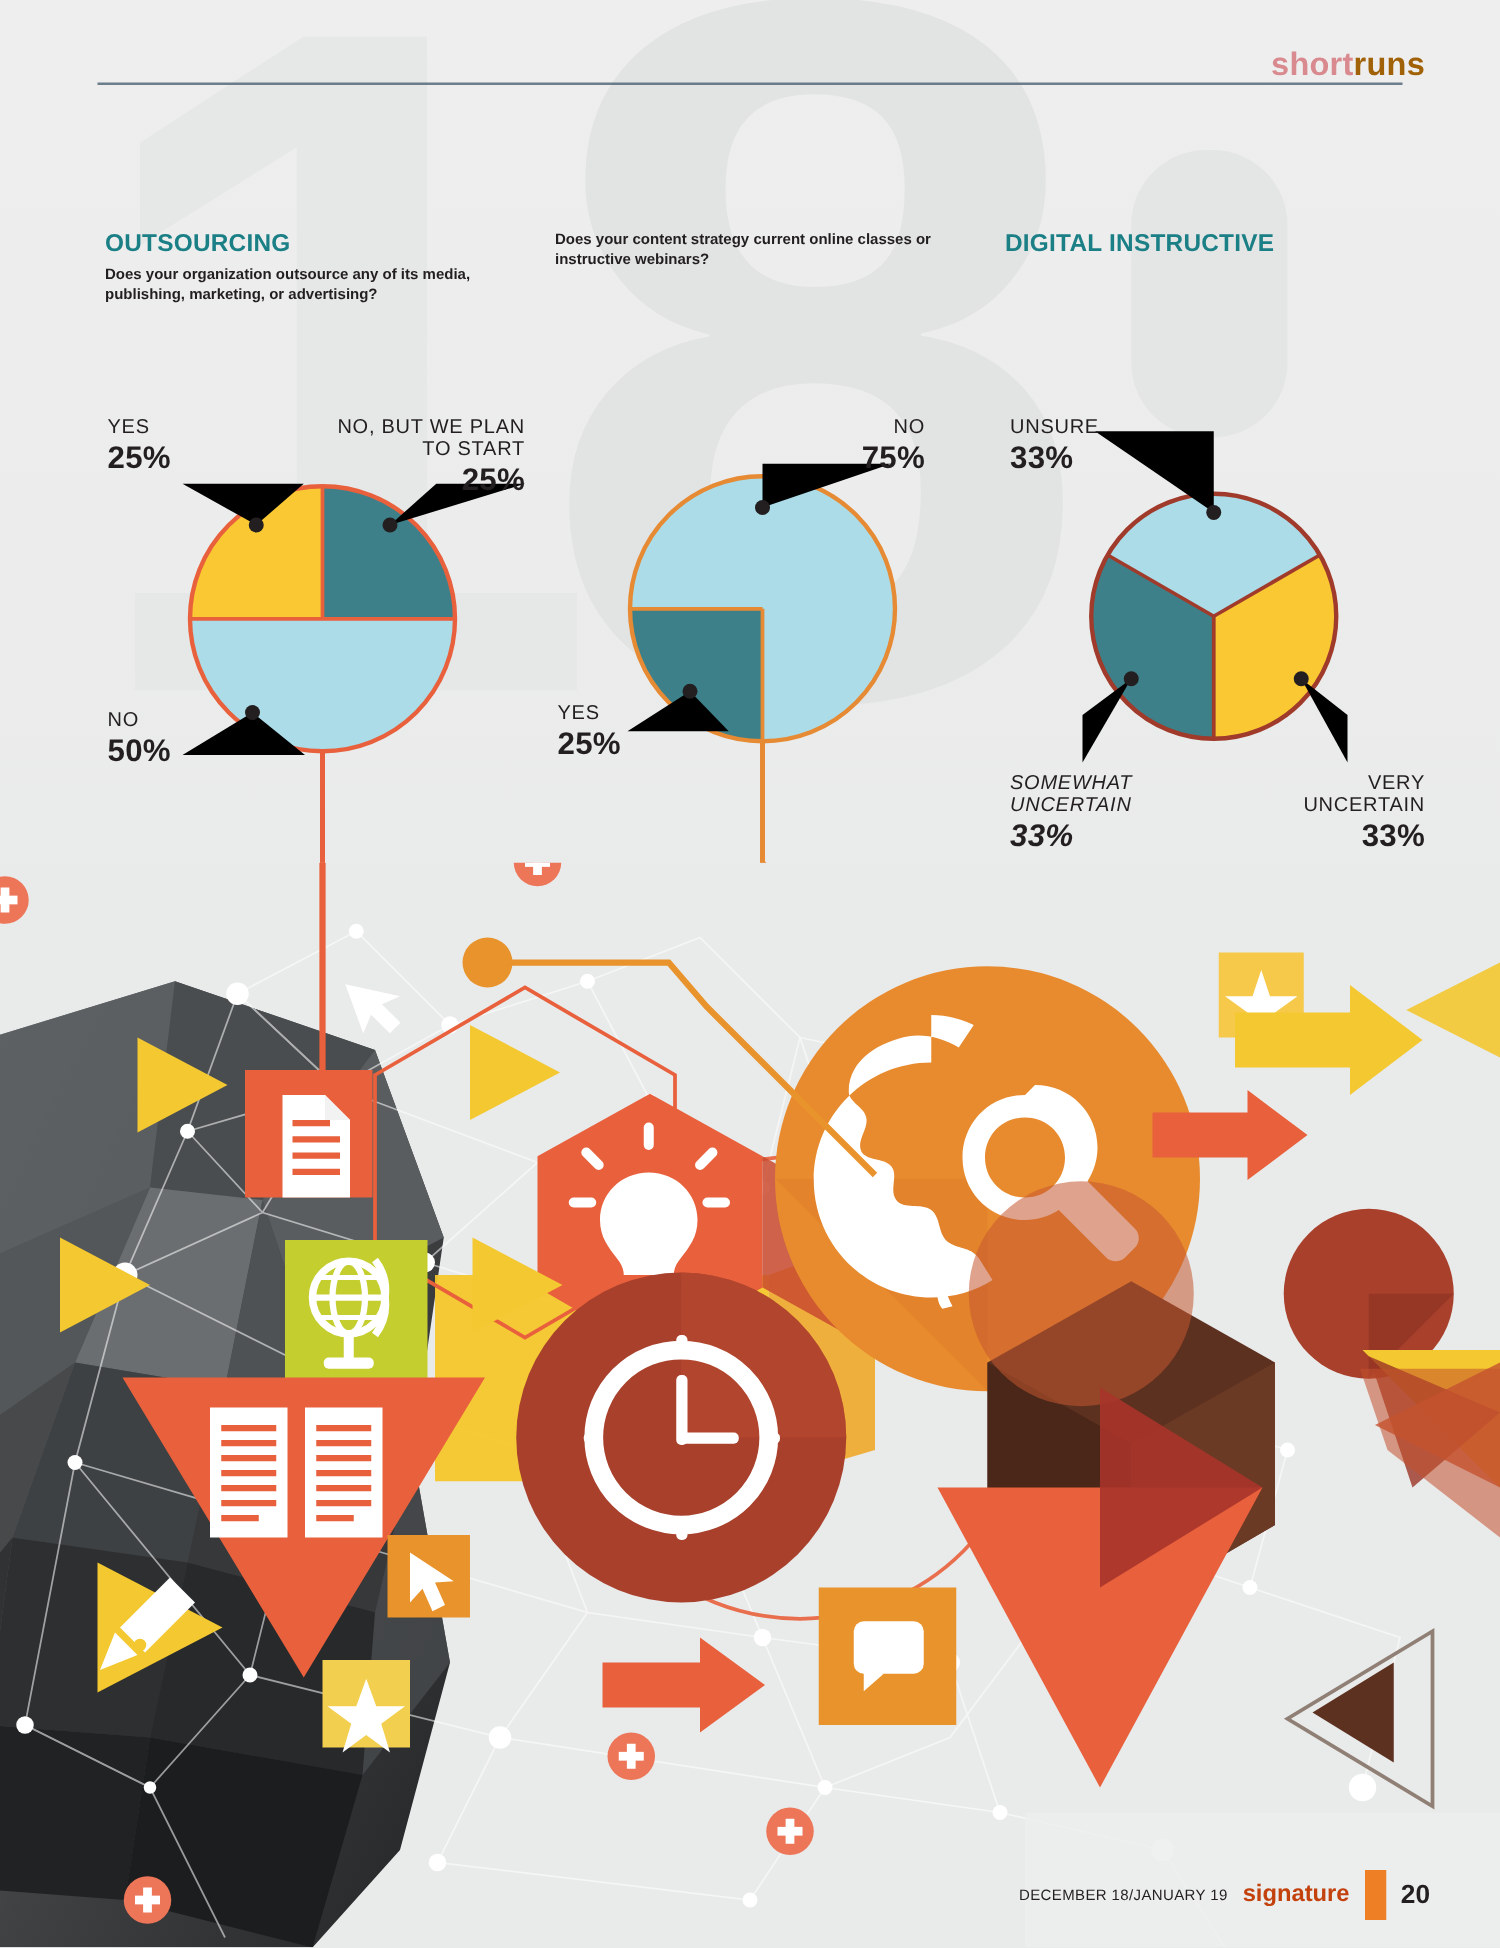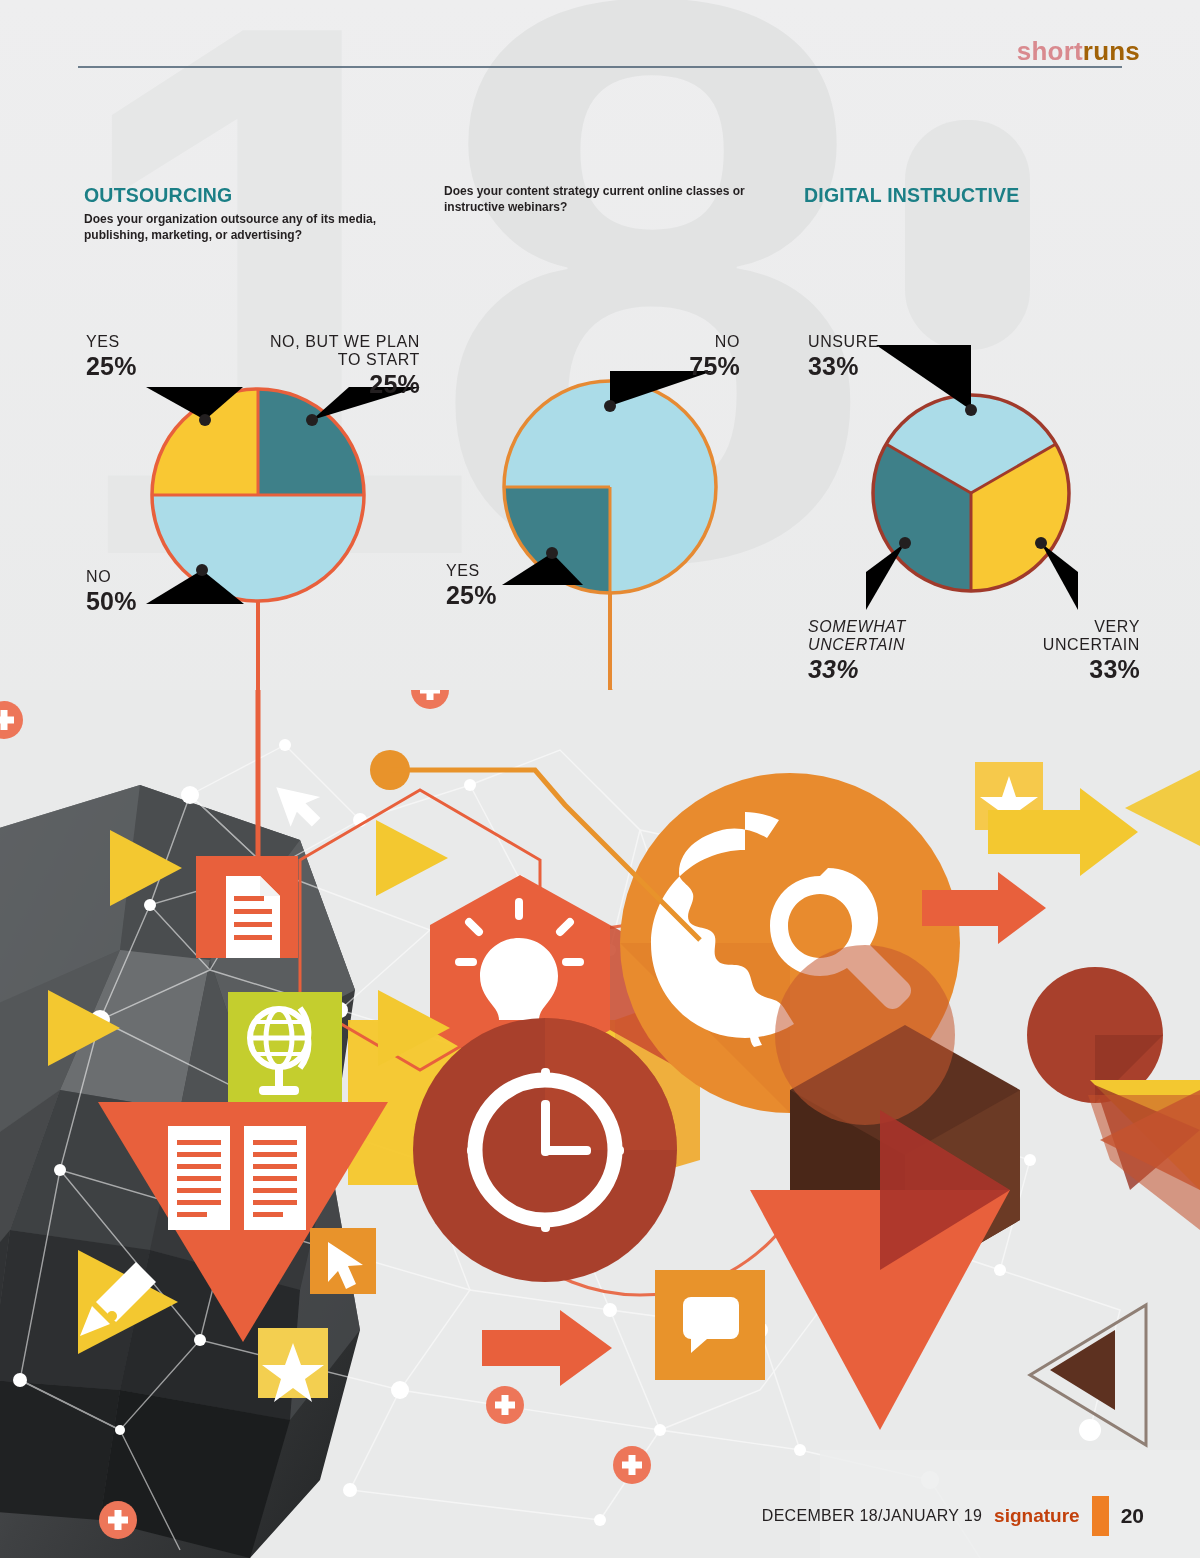--- a/index.html
+++ b/index.html
@@ -38,21 +38,21 @@
   .lbl .v{font-size:25px;font-weight:bold;letter-spacing:.2px;margin-top:1px;}
   .lbl.right{text-align:right;}
   .dot{position:absolute;width:12px;height:12px;border-radius:50%;background:#231f20;}
 
   
   .src{position:absolute;color:#231f20;font-size:12.5px;line-height:1.35;letter-spacing:.1px;}
   .src i{font-style:italic;}
 
   
   .footer{position:absolute;right:56px;bottom:22px;display:flex;align-items:center;gap:12px;}
-  .f-date{font-size:16px;color:#231f20;letter-spacing:.3px;}
+  .f-date{font-size:12px;color:#231f20;letter-spacing:.3px;}
   .f-sig{font-size:19px;font-weight:bold;color:#c2410c;}
   .f-bar{width:17px;height:40px;background:#ef7f24;}
   .f-num{font-size:21px;font-weight:bold;color:#231f20;}
 
   
   .art{position:absolute;left:0;top:690px;width:1200px;height:868px;overflow:hidden;}
   .art svg{position:absolute;left:0;top:0;}
 </style>
 </head>
 <body>

